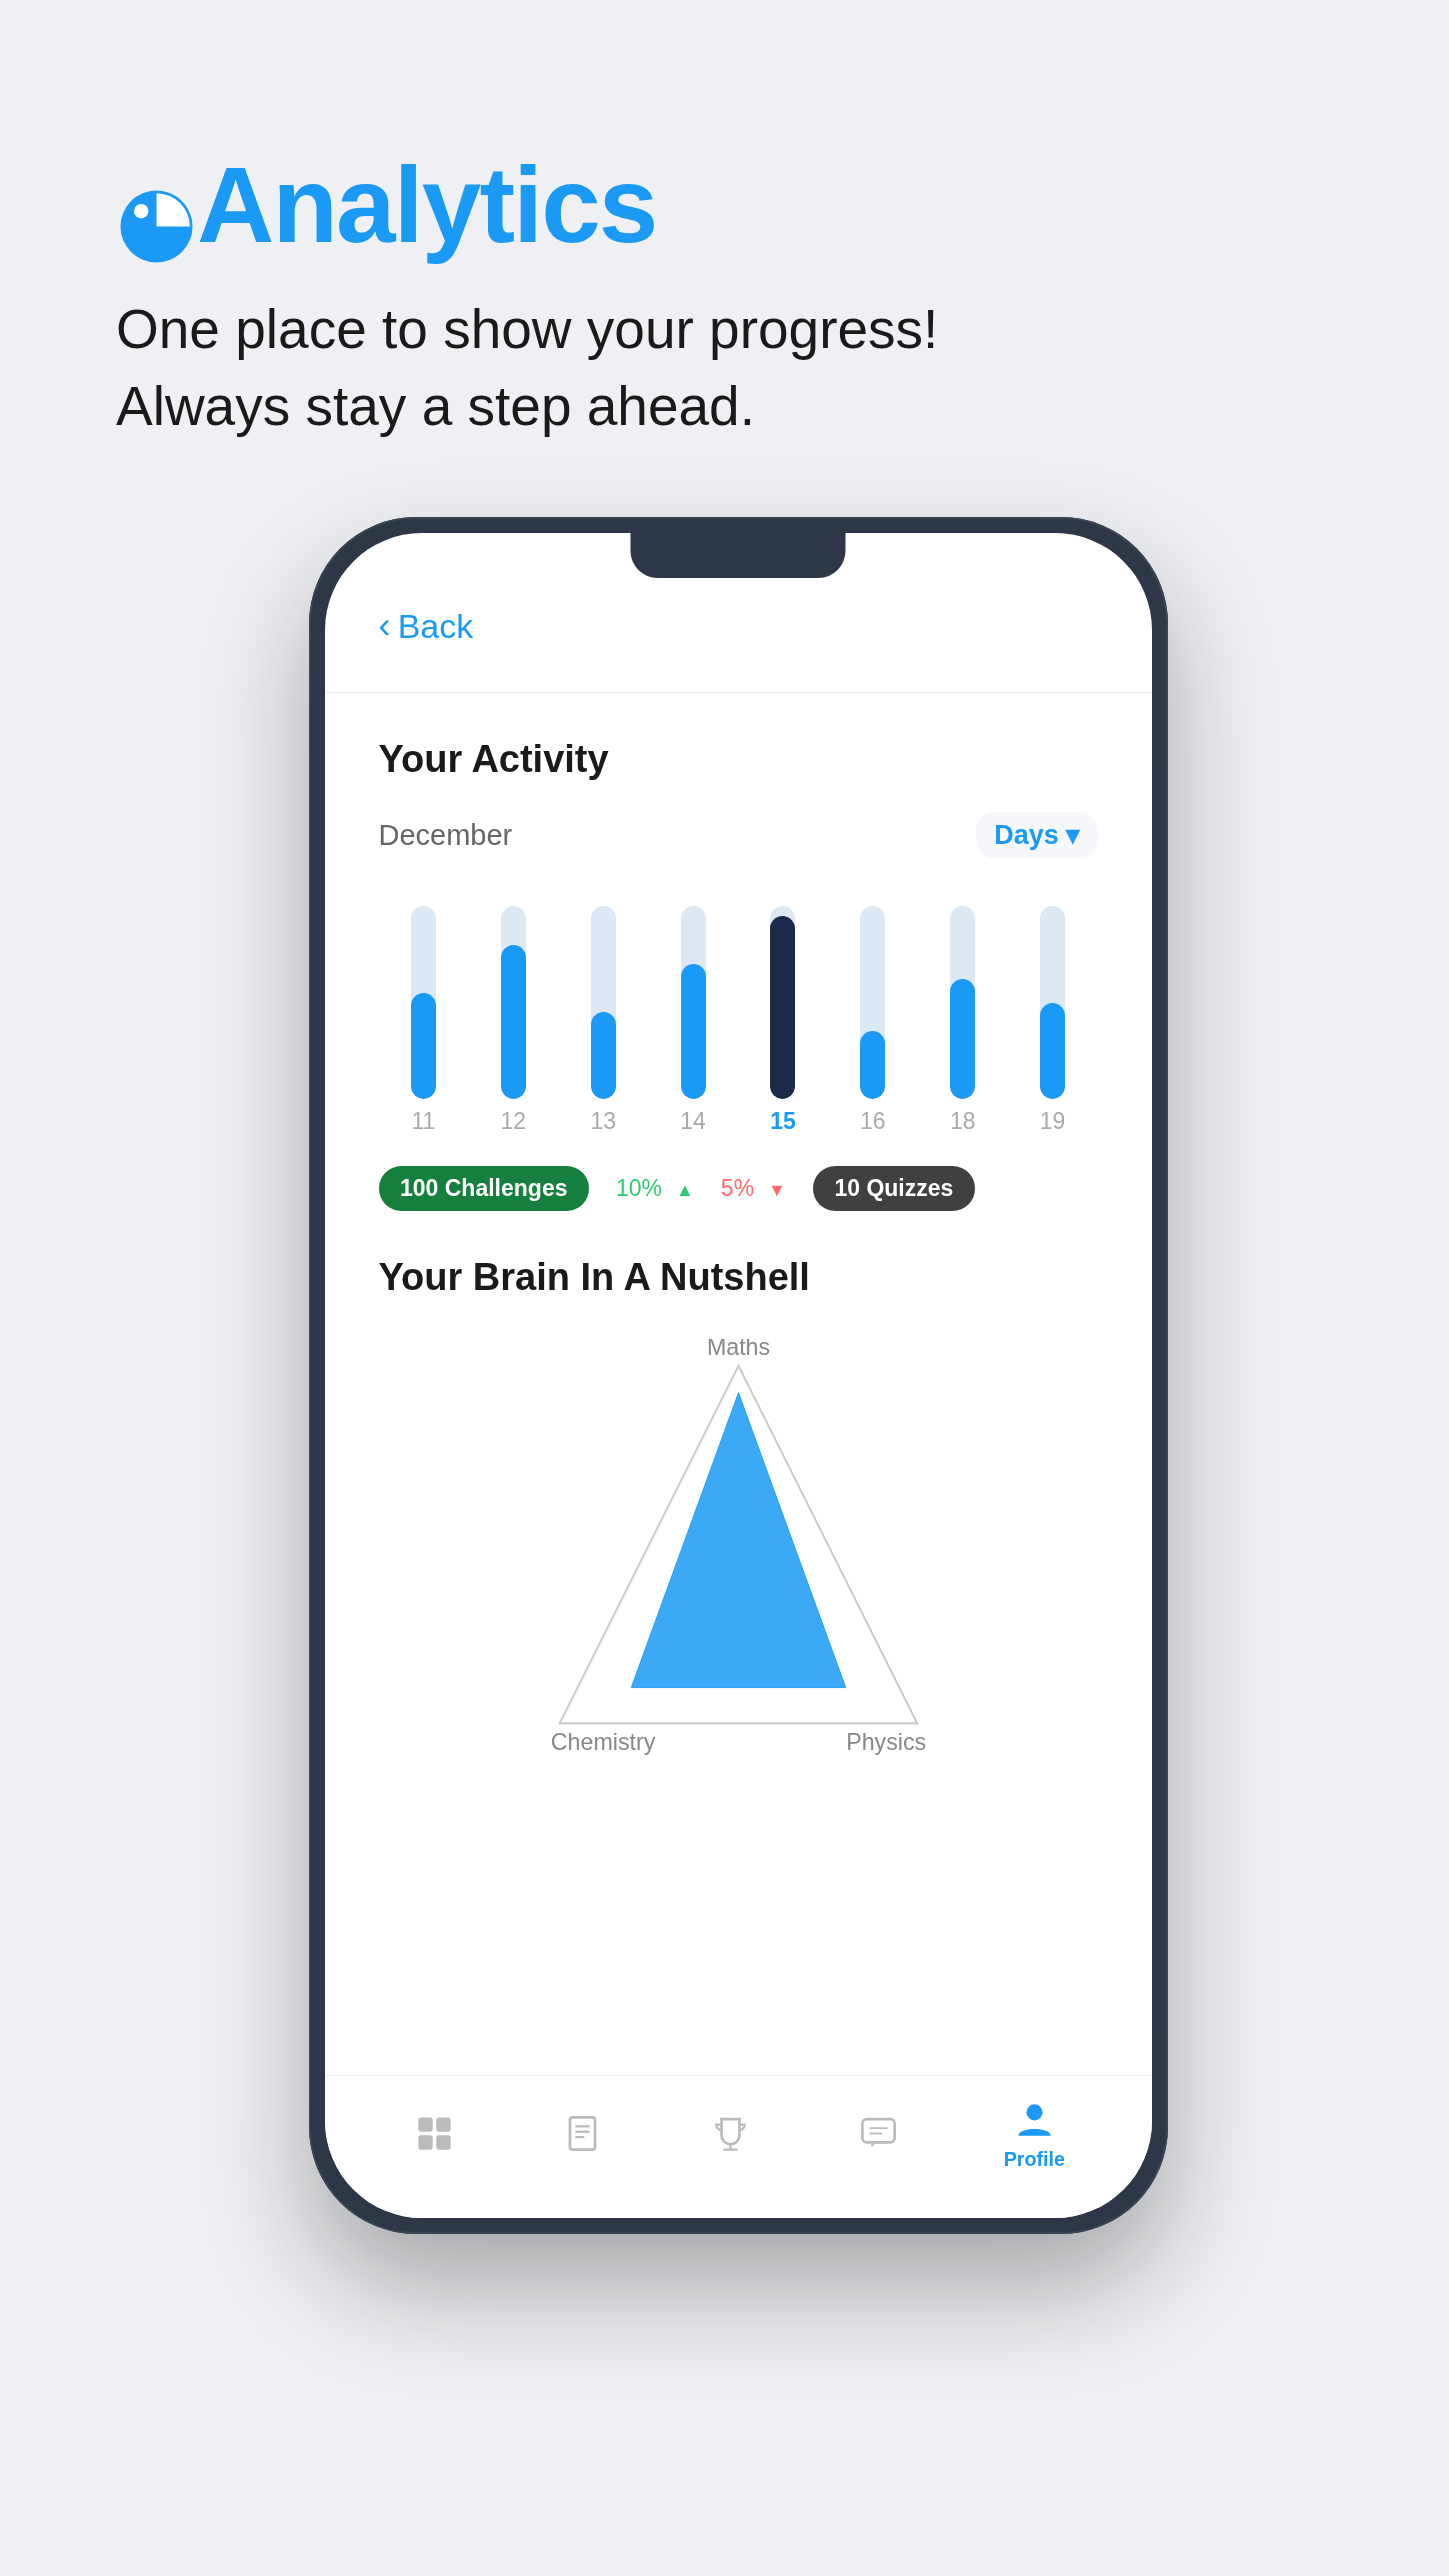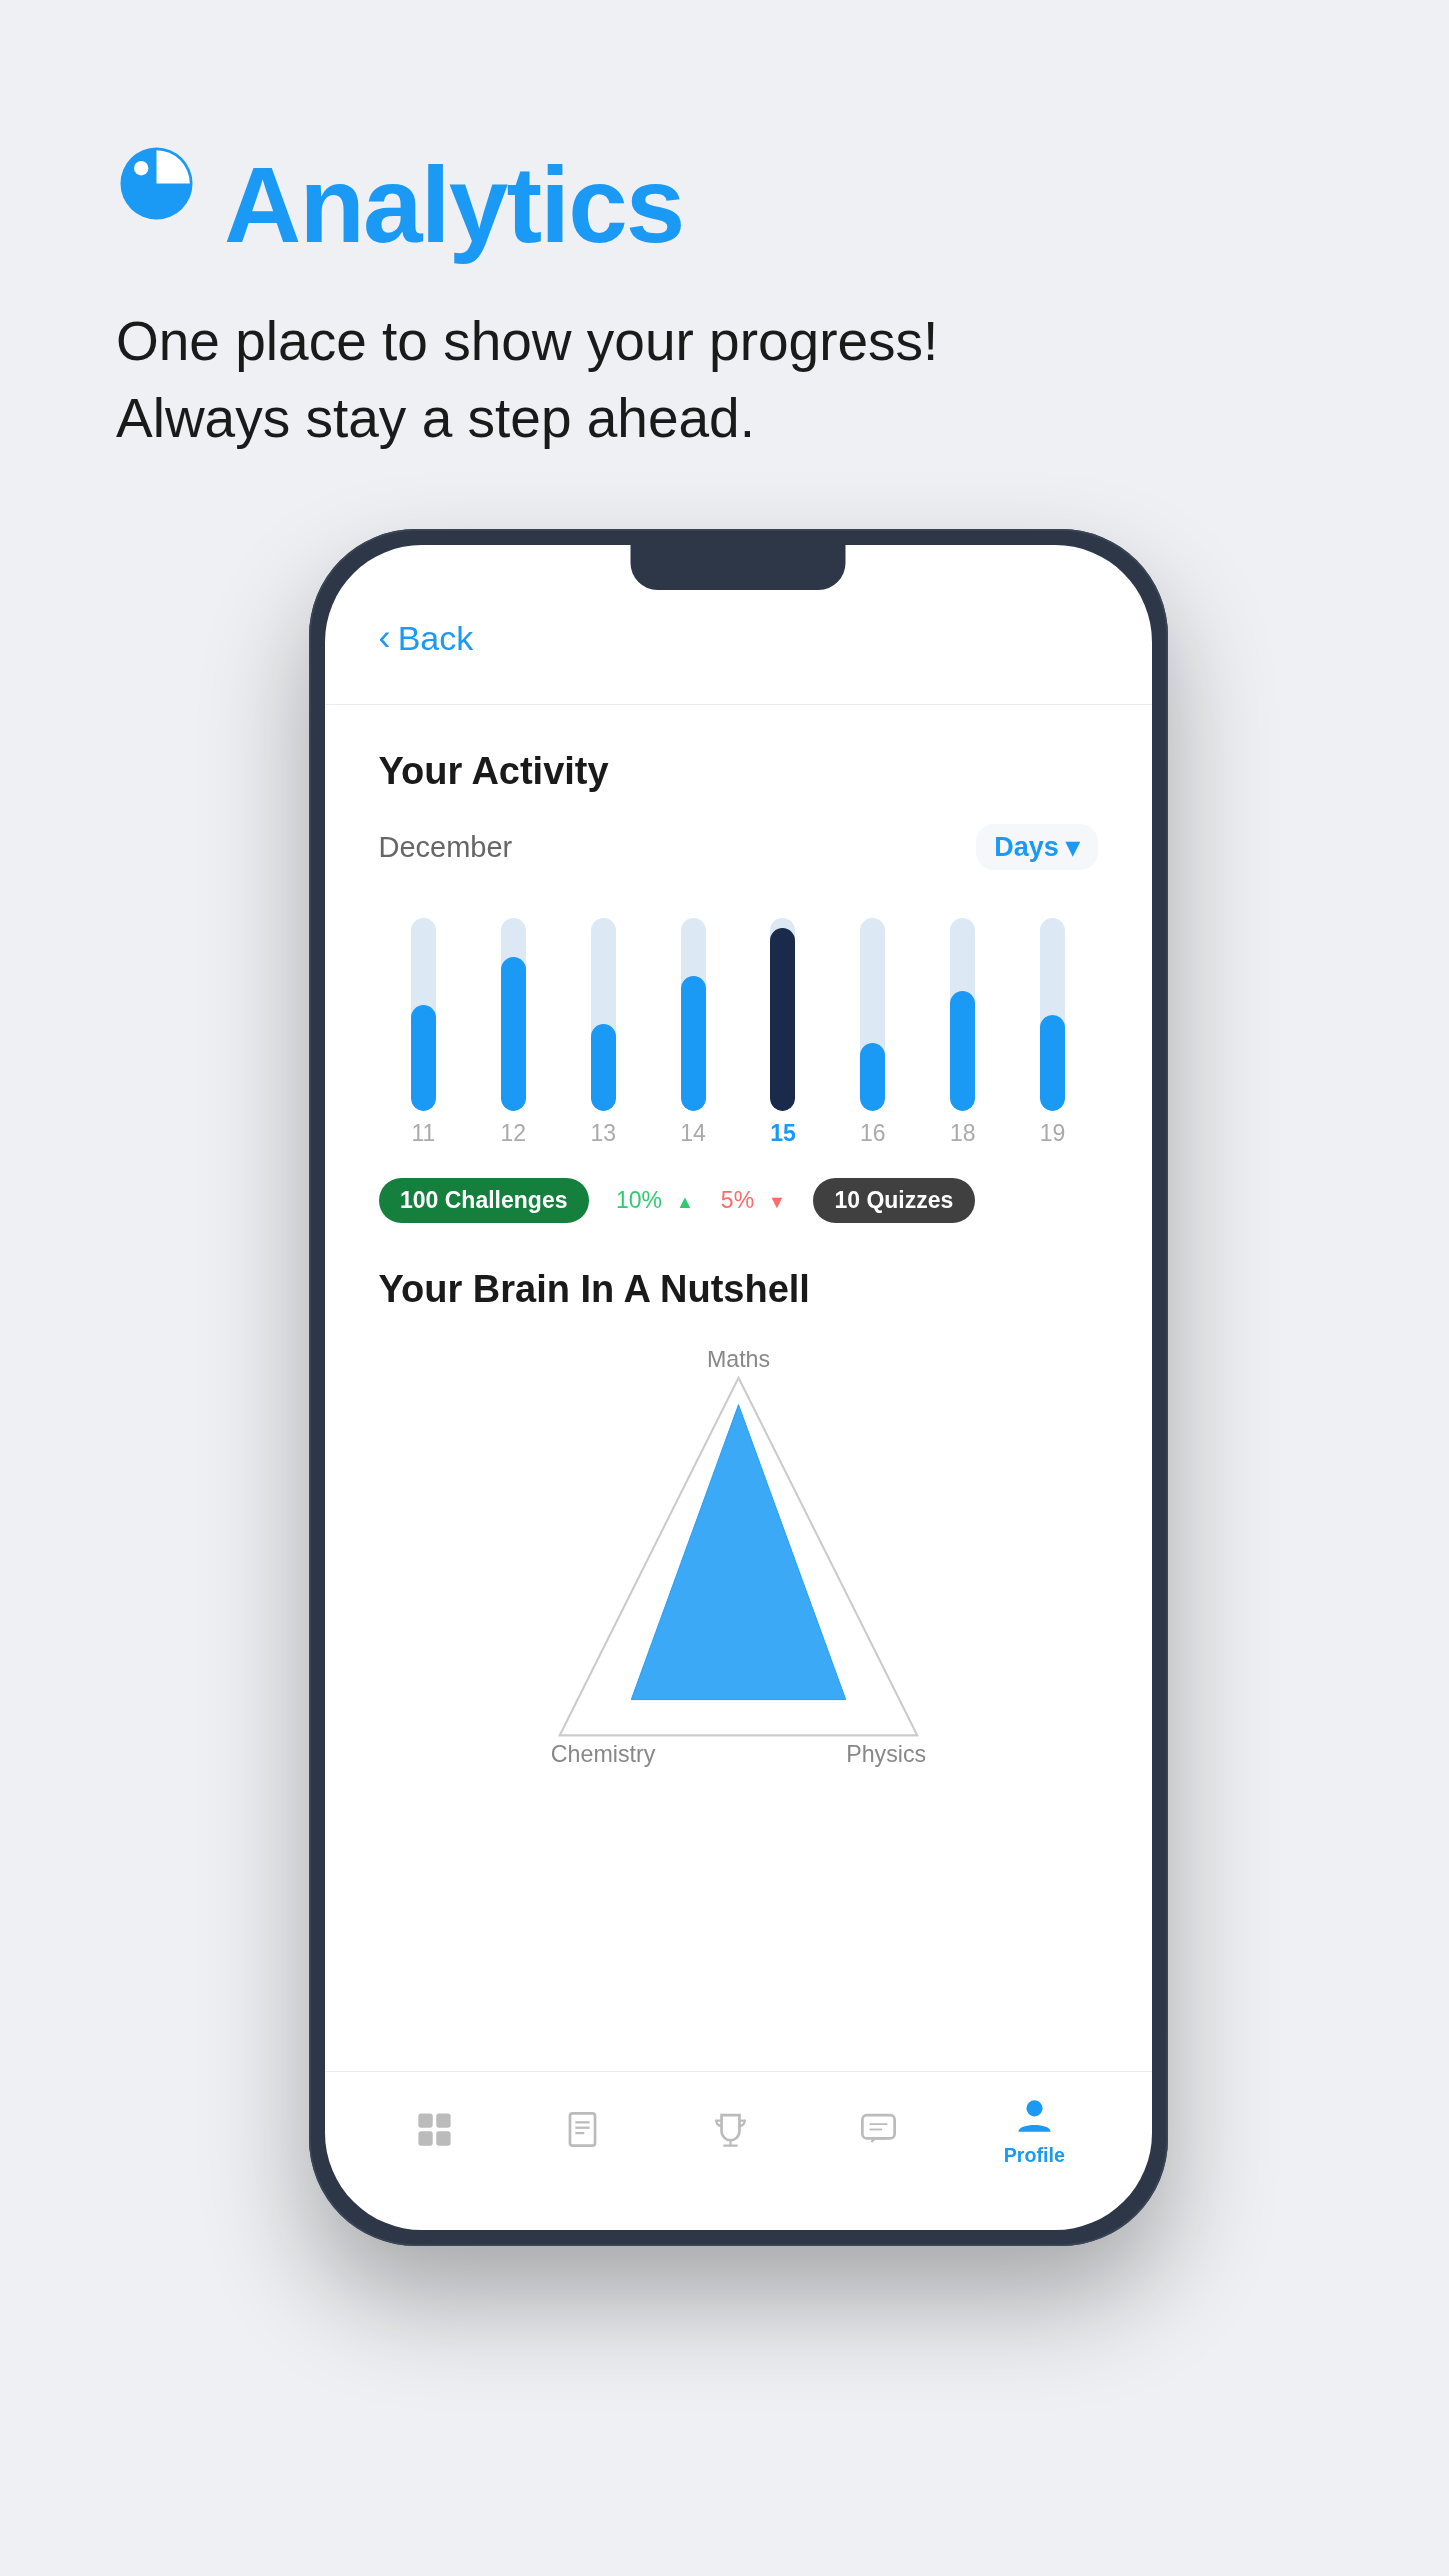--- a/index.html
+++ b/index.html
@@ -16,23 +16,22 @@
     .page-container {
       padding: 143px 89px 89px 116px;
     }
 
     .header-section {
       margin-bottom: 54px;
     }
 
     .title-row {
       display: flex;
-      align-items: flex-start;
-      gap: 27px;
-      margin-bottom: 36px;
+      align-items: flex-end;
+      margin-bottom: 24px;
     }
 
     .analytics-icon {
       width: 81px;
       height: 81px;
     }
 
     .page-title {
       font-size: 107px;
       font-weight: 700;
@@ -249,21 +248,21 @@
     .radar-container {
       display: flex;
       justify-content: center;
       align-items: center;
       position: relative;
       height: 447px;
     }
 
     .bottom-nav {
       position: absolute;
-      bottom: 16px;
+      bottom: 0;
       left: 0;
       right: 0;
       height: 143px;
       background: #fff;
       border-top: 0.9px solid #eee;
       display: flex;
       align-items: center;
       justify-content: space-around;
       padding: 0 36px 27px 36px;
       border-radius: 0 0 97px 97px;

